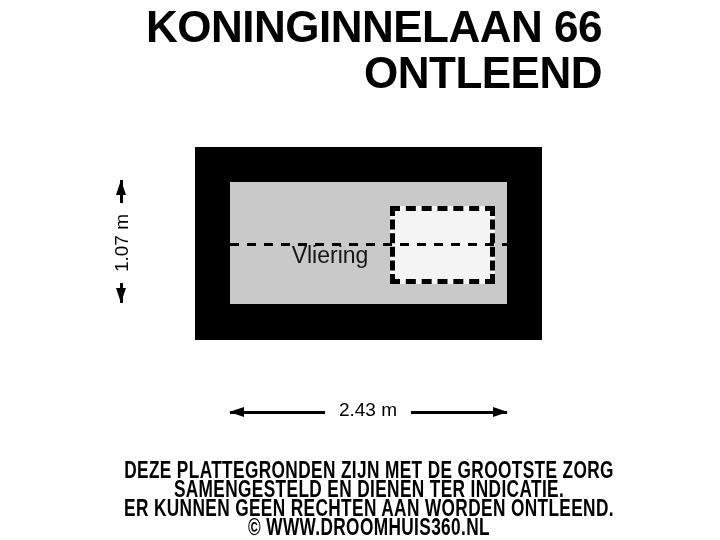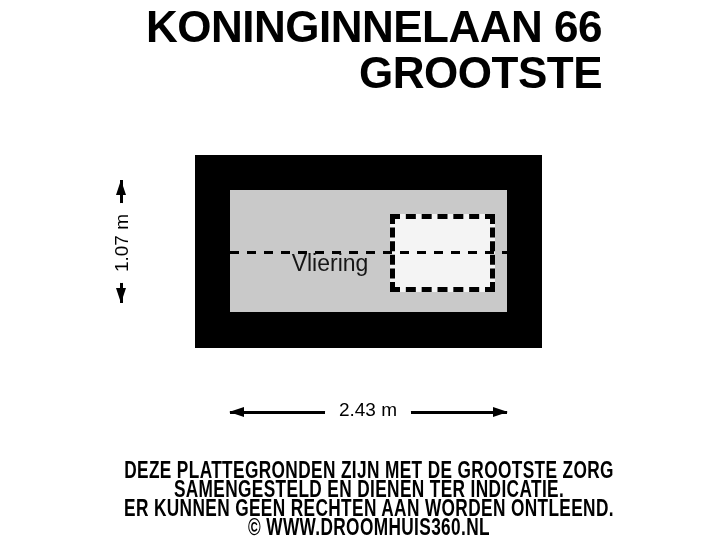--- a/index.html
+++ b/index.html
@@ -7,21 +7,21 @@
     position:relative;width:720px;height:540px;background:#ffffff;
     overflow:hidden;font-family:"Liberation Sans",sans-serif;color:#000;
   }
   
   .title{
     position:absolute;left:374px;top:4px;transform:translateX(-50%);
     text-align:right;font-weight:bold;font-size:44px;line-height:46px;
     letter-spacing:-0.5px;white-space:nowrap;color:#000;
   }
   
-  .plan{position:absolute;left:195px;top:155px;width:347px;height:193px;background:#000;}
+  .plan{position:absolute;left:195px;top:147px;width:347px;height:193px;background:#000;}
   .floor{position:absolute;left:35px;top:35px;width:277px;height:122px;background:#c9c9c9;}
   .dash-rect{
     position:absolute;left:195px;top:59px;width:105px;height:78px;
     box-sizing:border-box;border:5px dashed #000;background:#f4f4f4;
   }
   .centerline{
     position:absolute;left:35px;top:96px;width:277px;height:3px;
     background:repeating-linear-gradient(90deg,#000 0 9px,transparent 9px 17px);
   }
   .room-label{
@@ -54,21 +54,21 @@
     letter-spacing:0.5px;white-space:nowrap;color:#000;
   }
 </style>
 </head>
 <body>
 
 <div class="stage">
 
   <div class="title">
     <div>KONINGINNELAAN 66</div>
-    <div>GROOTSTE</div>
+    <div>ONTLEEND</div>
   </div>
 
   <div class="plan">
     <div class="floor"></div>
     <div class="dash-rect"></div>
     <div class="centerline"></div>
     <div class="room-label">
       <div>Vliering</div>
     </div>
   </div>

